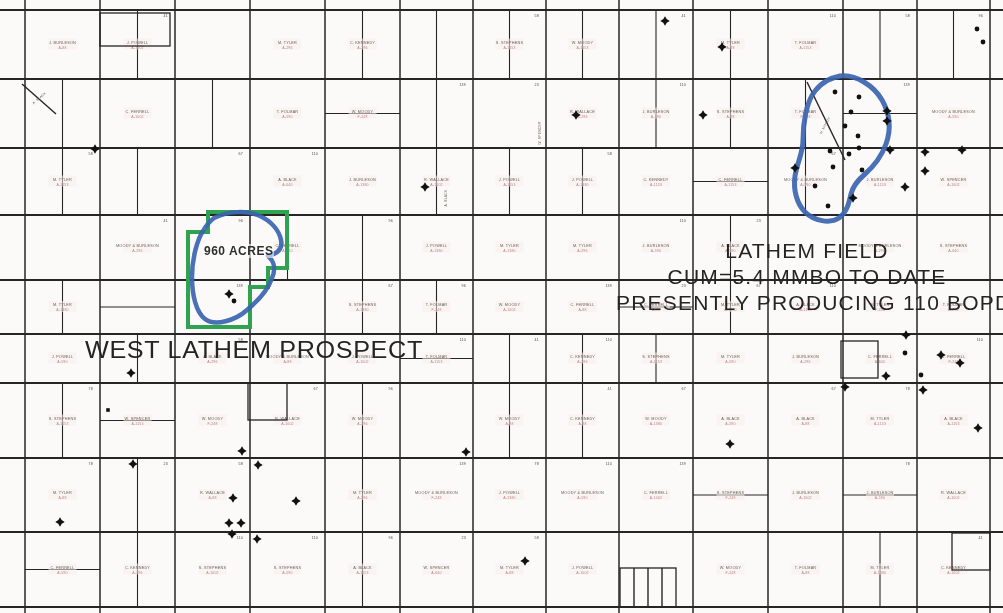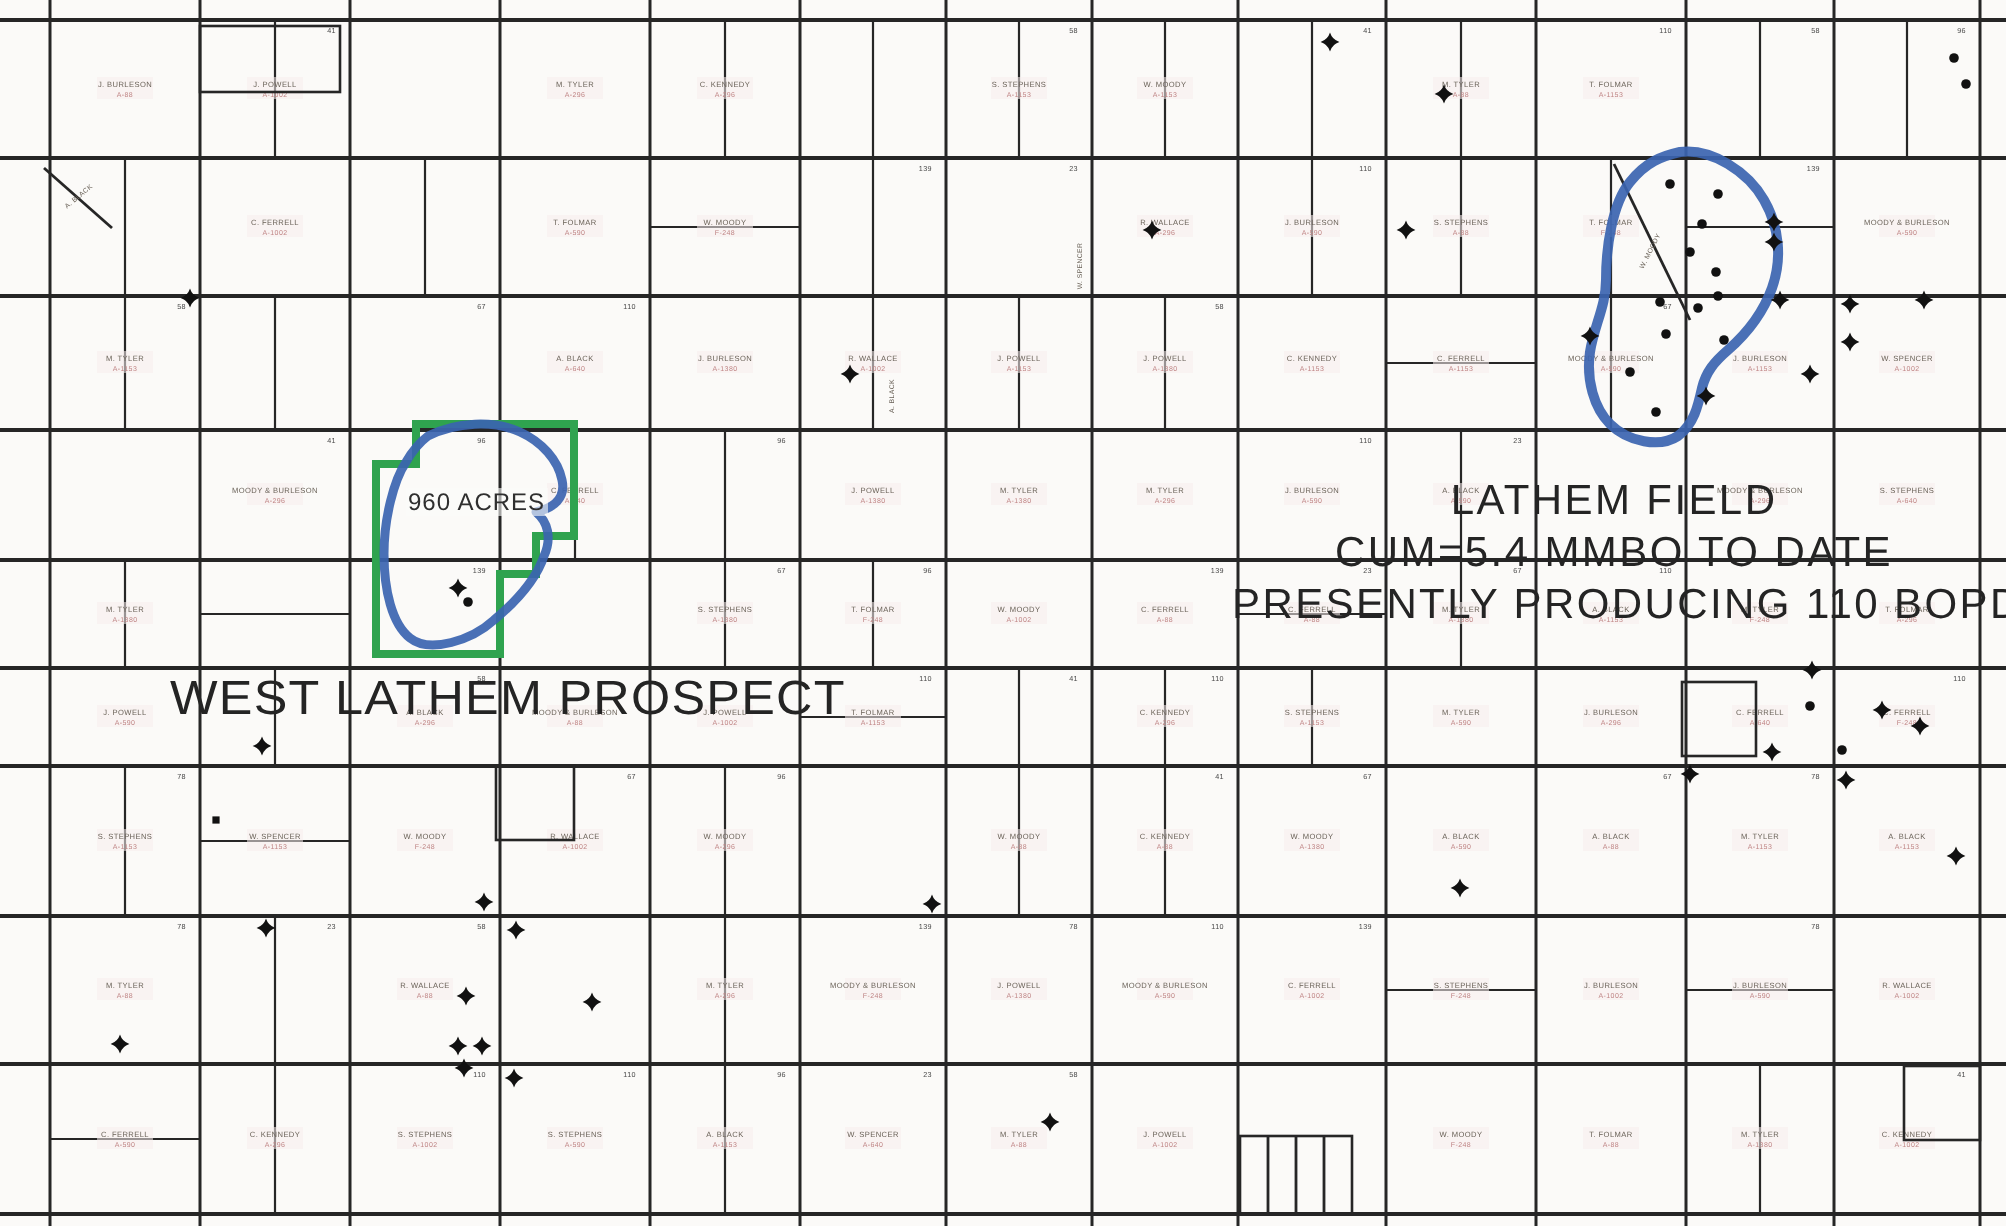--- a/index.html
+++ b/index.html
@@ -1,20 +1,20 @@
 <!DOCTYPE html>
 <html><head>
 <meta charset="utf-8">
 <style>
   html,body{margin:0;padding:0;background:#e8e6e2;}
   #stage{position:relative;width:1003px;height:613px;overflow:hidden;background:#fbfaf8;
          font-family:"Liberation Sans",sans-serif;}
   #map-svg{position:absolute;left:0;top:0;}
   .anno{position:absolute;color:#262626;z-index:3;}
-  .acreage{font-size:12px;letter-spacing:.5px;font-weight:400;color:#2f2f2f;
+  .acreage{font-size:12px;letter-spacing:.5px;font-weight:700;color:#2f2f2f;
            background:rgba(252,251,250,.6);padding:0 1px;white-space:nowrap;}
   .prospect-title{font-size:24px;letter-spacing:.6px;white-space:nowrap;
                   transform:scaleX(1.05);transform-origin:left top;color:#242424;}
   .field-block{width:382px;text-align:center;font-size:21px;line-height:26px;
                letter-spacing:1.2px;color:#242424;white-space:nowrap;}
 </style>
 </head>
 <body>
 
 <div id="stage">

